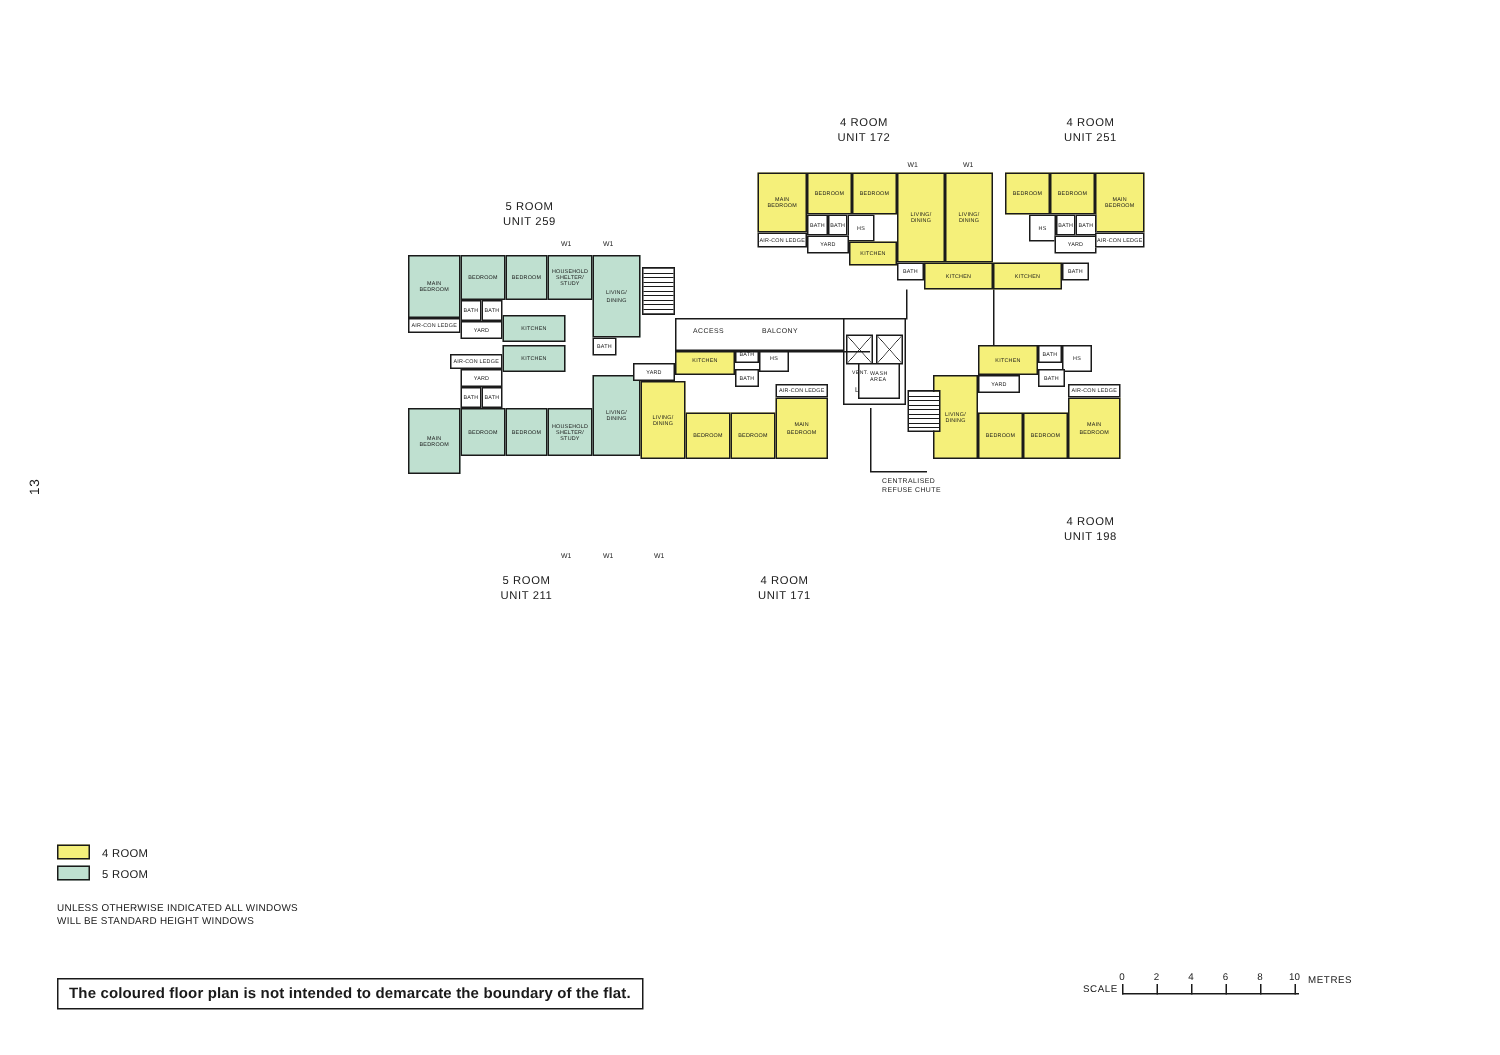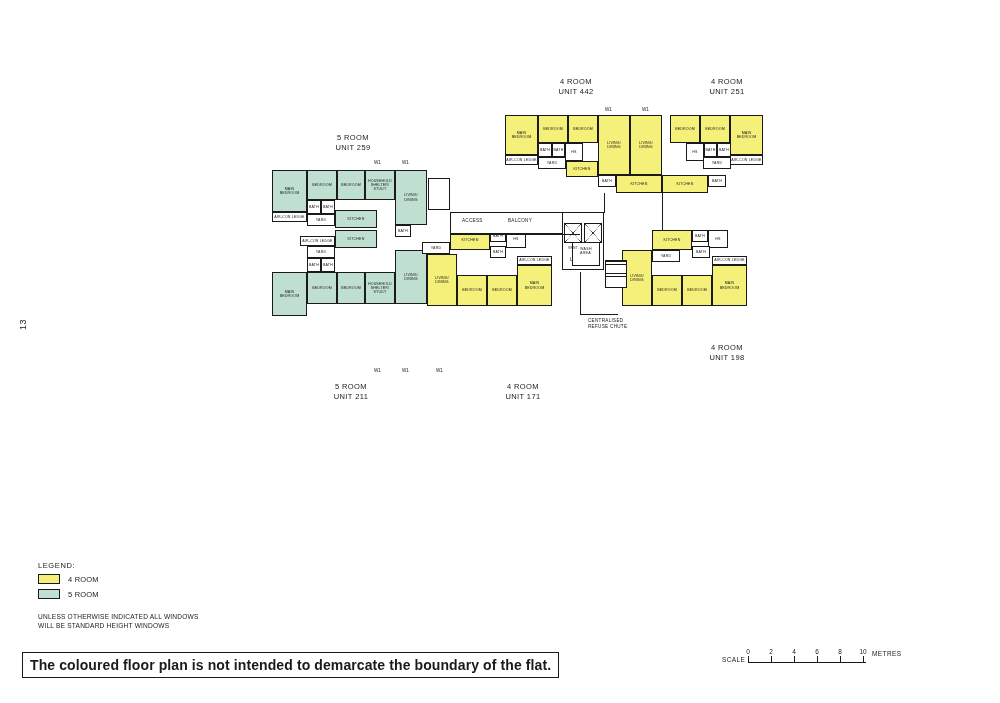--- a/index.html
+++ b/index.html
@@ -32,22 +32,22 @@
   .w1{position:absolute;font-size:4.6px;}
   
   #title-block{left:268px;top:495px;font-size:16px;line-height:1.5;letter-spacing:1.4px;color:#1a1a1a;}
   
   #legend{left:38px;top:560px;font-size:7.5px;line-height:1.5;letter-spacing:.2px;}
   #legend .lg-title{letter-spacing:.6px;margin-bottom:3px;}
   .sw{display:inline-block;width:22px;height:10px;border:1px solid #1a1a1a;vertical-align:-2px;margin-right:8px;box-sizing:border-box;}
   .lg-row{margin:3px 0;}
   #note-footnote{margin-top:12px;font-size:6.6px;line-height:1.45;}
   #disclaimer{
-    left:22px;top:652px;border:1.4px solid #1a1a1a;padding:4px 7px;
-    font-size:14px;font-weight:bold;letter-spacing:.1px;background:#fff;
+    left:38px;top:652px;border:1.4px solid #1a1a1a;padding:4px 7px;
+    font-size:10px;font-weight:bold;letter-spacing:.1px;background:#fff;
   }
   
   #scale-bar{left:722px;top:650px;font-size:6.5px;}
   #scale-bar .sb-label{position:absolute;left:0;top:6px;letter-spacing:.4px;}
   .sb-ticks{position:absolute;left:26px;top:4px;width:118px;height:12px;}
   .sb-line{position:absolute;left:0;top:8px;width:118px;height:1px;background:#1a1a1a;}
   .sb-tick{position:absolute;top:2px;width:1px;height:7px;background:#1a1a1a;}
   .sb-num{position:absolute;top:-6px;font-size:6.5px;transform:translateX(-50%);}
   .sb-unit{position:absolute;left:150px;top:0px;font-size:6.5px;letter-spacing:.4px;}
   
@@ -62,21 +62,21 @@
 </style>
 </head>
 <body>
 
 <div class="abs" id="page-number">13</div>
 
 <div class="abs" id="plan">
 
   <div class="cap" style="left:281px;top:17px;width:90px;">
     <span>4 ROOM</span><br>
-    <span>UNIT 442</span>
+    <span>UNIT 172</span>
   </div>
   <div class="w1" style="left:355px;top:47px;">W1</div>
   <div class="w1" style="left:392px;top:47px;">W1</div>
 
   <div class="room y" style="left:255px;top:55px;width:33px;height:40px;">
       <span>MAIN<br>BEDROOM</span>
     </div>
   <div class="room y" style="left:288px;top:55px;width:30px;height:28px;">
       <span>BEDROOM</span>
     </div>
@@ -328,21 +328,20 @@
 
   <div class="conn" style="left:200px;top:174px;width:130px;height:1px;"></div>
   <div class="conn" style="left:354px;top:133px;width:1px;height:20px;"></div>
   <div class="conn" style="left:412px;top:133px;width:1px;height:37px;"></div>
 </div>
 
 <div class="abs" id="title-block">
 </div>
 
 <div class="abs" id="legend">
-  <div class="lg-title">LEGEND:</div>
   <div class="lg-row">
     <span class="sw" style="background:#f5f07a;"></span><span>4 ROOM</span>
   </div>
   <div class="lg-row">
     <span class="sw" style="background:#bfe0d0;"></span><span>5 ROOM</span>
   </div>
   <div id="note-footnote">
     <div>UNLESS OTHERWISE INDICATED ALL WINDOWS</div>
     <div>WILL BE STANDARD HEIGHT WINDOWS</div>
   </div>

